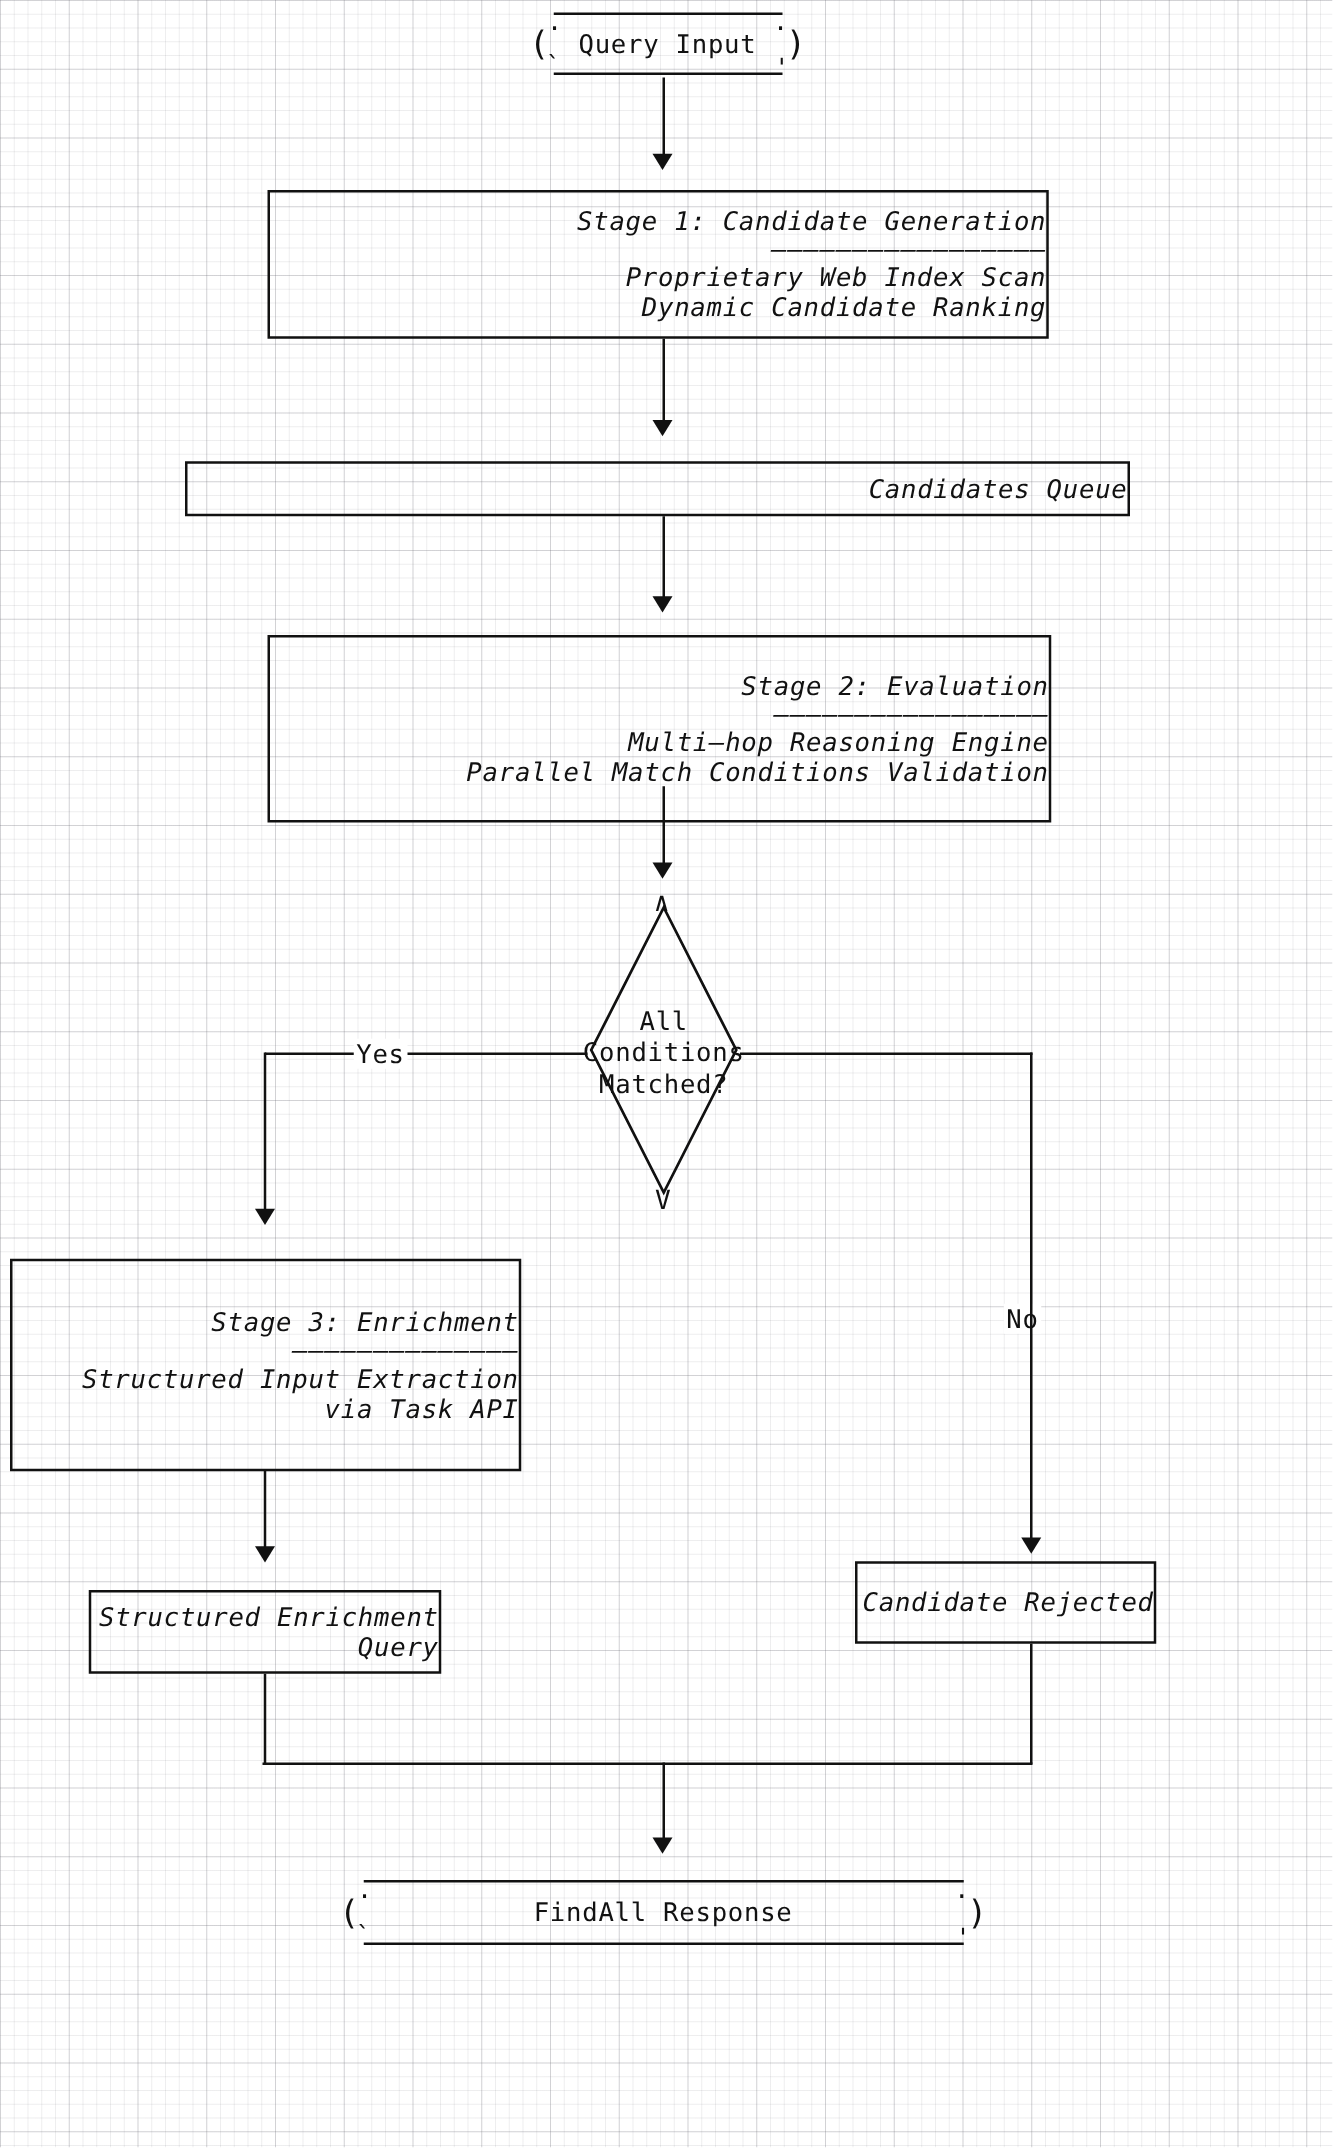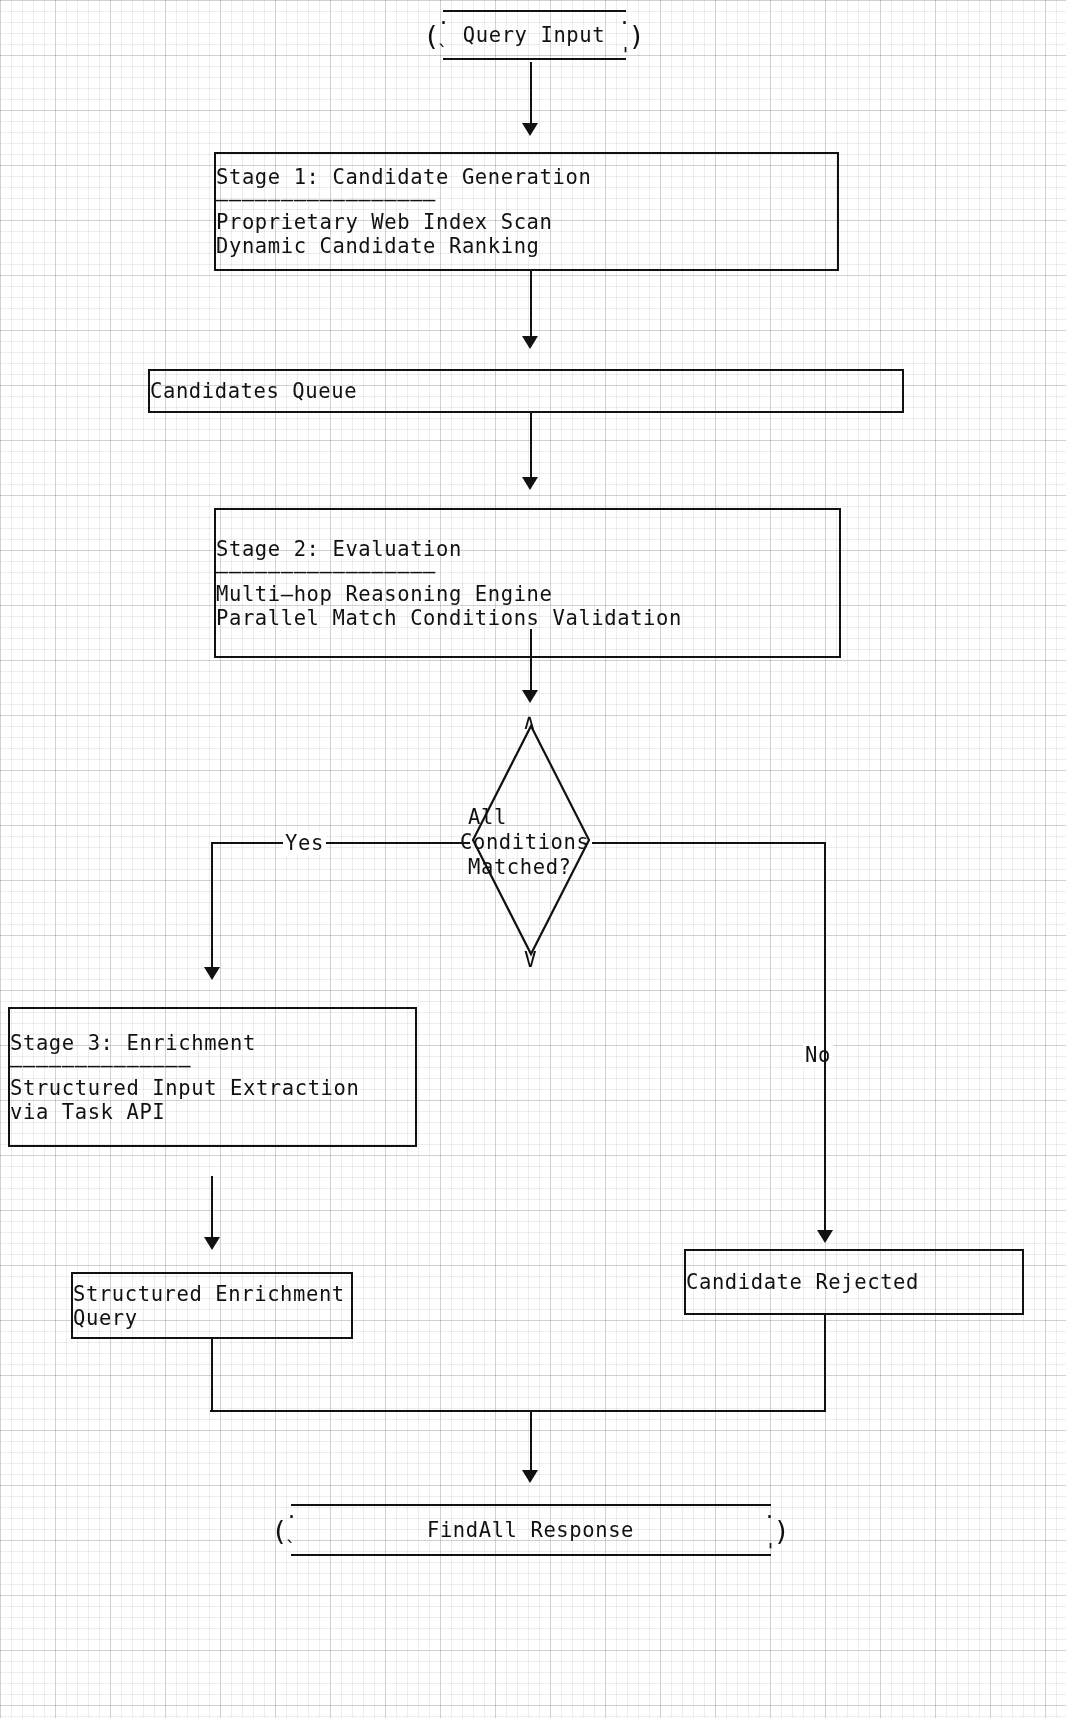--- a/index.html
+++ b/index.html
@@ -27,22 +27,23 @@
     background-position: 0 0, 0 0, 0 0, 0 0;
   }
 
   .node-box {
     position: absolute;
     box-sizing: border-box;
     border: 2px solid #111111;
     background: transparent;
     display: flex;
     flex-direction: column;
-    align-items: flex-start;
+    align-items: flex-end;
     justify-content: center;
+    font-style: italic;
   }
   .node-line {
     font-family: "DejaVu Sans Mono", "Liberation Mono", monospace;
     font-size: 20.5px;
     line-height: 24px;
     letter-spacing: 0.6px;
     color: #111111;
     white-space: pre;
     text-align: center;
   }
@@ -118,20 +119,21 @@
     color: #111111;
     white-space: pre;
   }
 
   
   #decision-diamond { position: absolute; }
   #decision-diamond svg { display: block; }
   .diamond-label {
     position: absolute;
     left: 0; right: 0;
+    text-align: center;
     font-family: "DejaVu Sans Mono", "Liberation Mono", monospace;
     font-size: 20.5px;
     line-height: 24.5px;
     letter-spacing: 0.6px;
     color: #111111;
     white-space: pre;
     background: transparent;
   }
   .diamond-cap {
     position: absolute;
@@ -216,36 +218,36 @@
   <div class="hline" style="left:212px; top:842px; width:258px;"></div>
   <span class="branch-label" style="left:283px; top:831px;">Yes</span>
   <div class="vline" style="left:211px; top:842px; height:127px;"></div>
   <div class="arrow-down" style="left:204px; top:967px;"></div>
 
   <div class="hline" style="left:592px; top:842px; width:234px;"></div>
   <span class="branch-label" style="left:803px; top:1043px;">No</span>
   <div class="vline" style="left:824px; top:842px; height:390px;"></div>
   <div class="arrow-down" style="left:817px; top:1230px;"></div>
 
-  <div class="node-box" style="left:8px; top:1007px; width:409px; height:140px;">
+  <div class="node-box" style="left:8px; top:1007px; width:409px; height:170px;">
     <div class="node-line">Stage 3: Enrichment</div>
     <div class="sep">——————————————</div>
     <div class="node-line">Structured Input Extraction</div>
     <div class="node-line">via Task API</div>
   </div>
 
   <div class="vline" style="left:211px; top:1176px; height:63px;"></div>
   <div class="arrow-down" style="left:204px; top:1237px;"></div>
 
   <div class="node-box" style="left:71px; top:1272px; width:282px; height:67px;">
     <div class="node-line">Structured Enrichment</div>
     <div class="node-line">Query</div>
   </div>
 
-  <div class="node-box" style="left:684px; top:1249px; width:340px; height:66px;">
+  <div class="node-box" style="left:684px; top:1249px; width:241px; height:66px;">
     <div class="node-line">Candidate Rejected</div>
   </div>
 
   <div class="vline" style="left:211px; top:1339px; height:72px;"></div>
   <div class="vline" style="left:824px; top:1315px; height:96px;"></div>
   <div class="hline" style="left:210px; top:1410px; width:616px;"></div>
   <div class="vline" style="left:530px; top:1410px; height:62px;"></div>
   <div class="arrow-down" style="left:522px; top:1470px;"></div>
 
   <div class="terminal" style="left:268px; top:1502px; width:525px; height:56px;">

